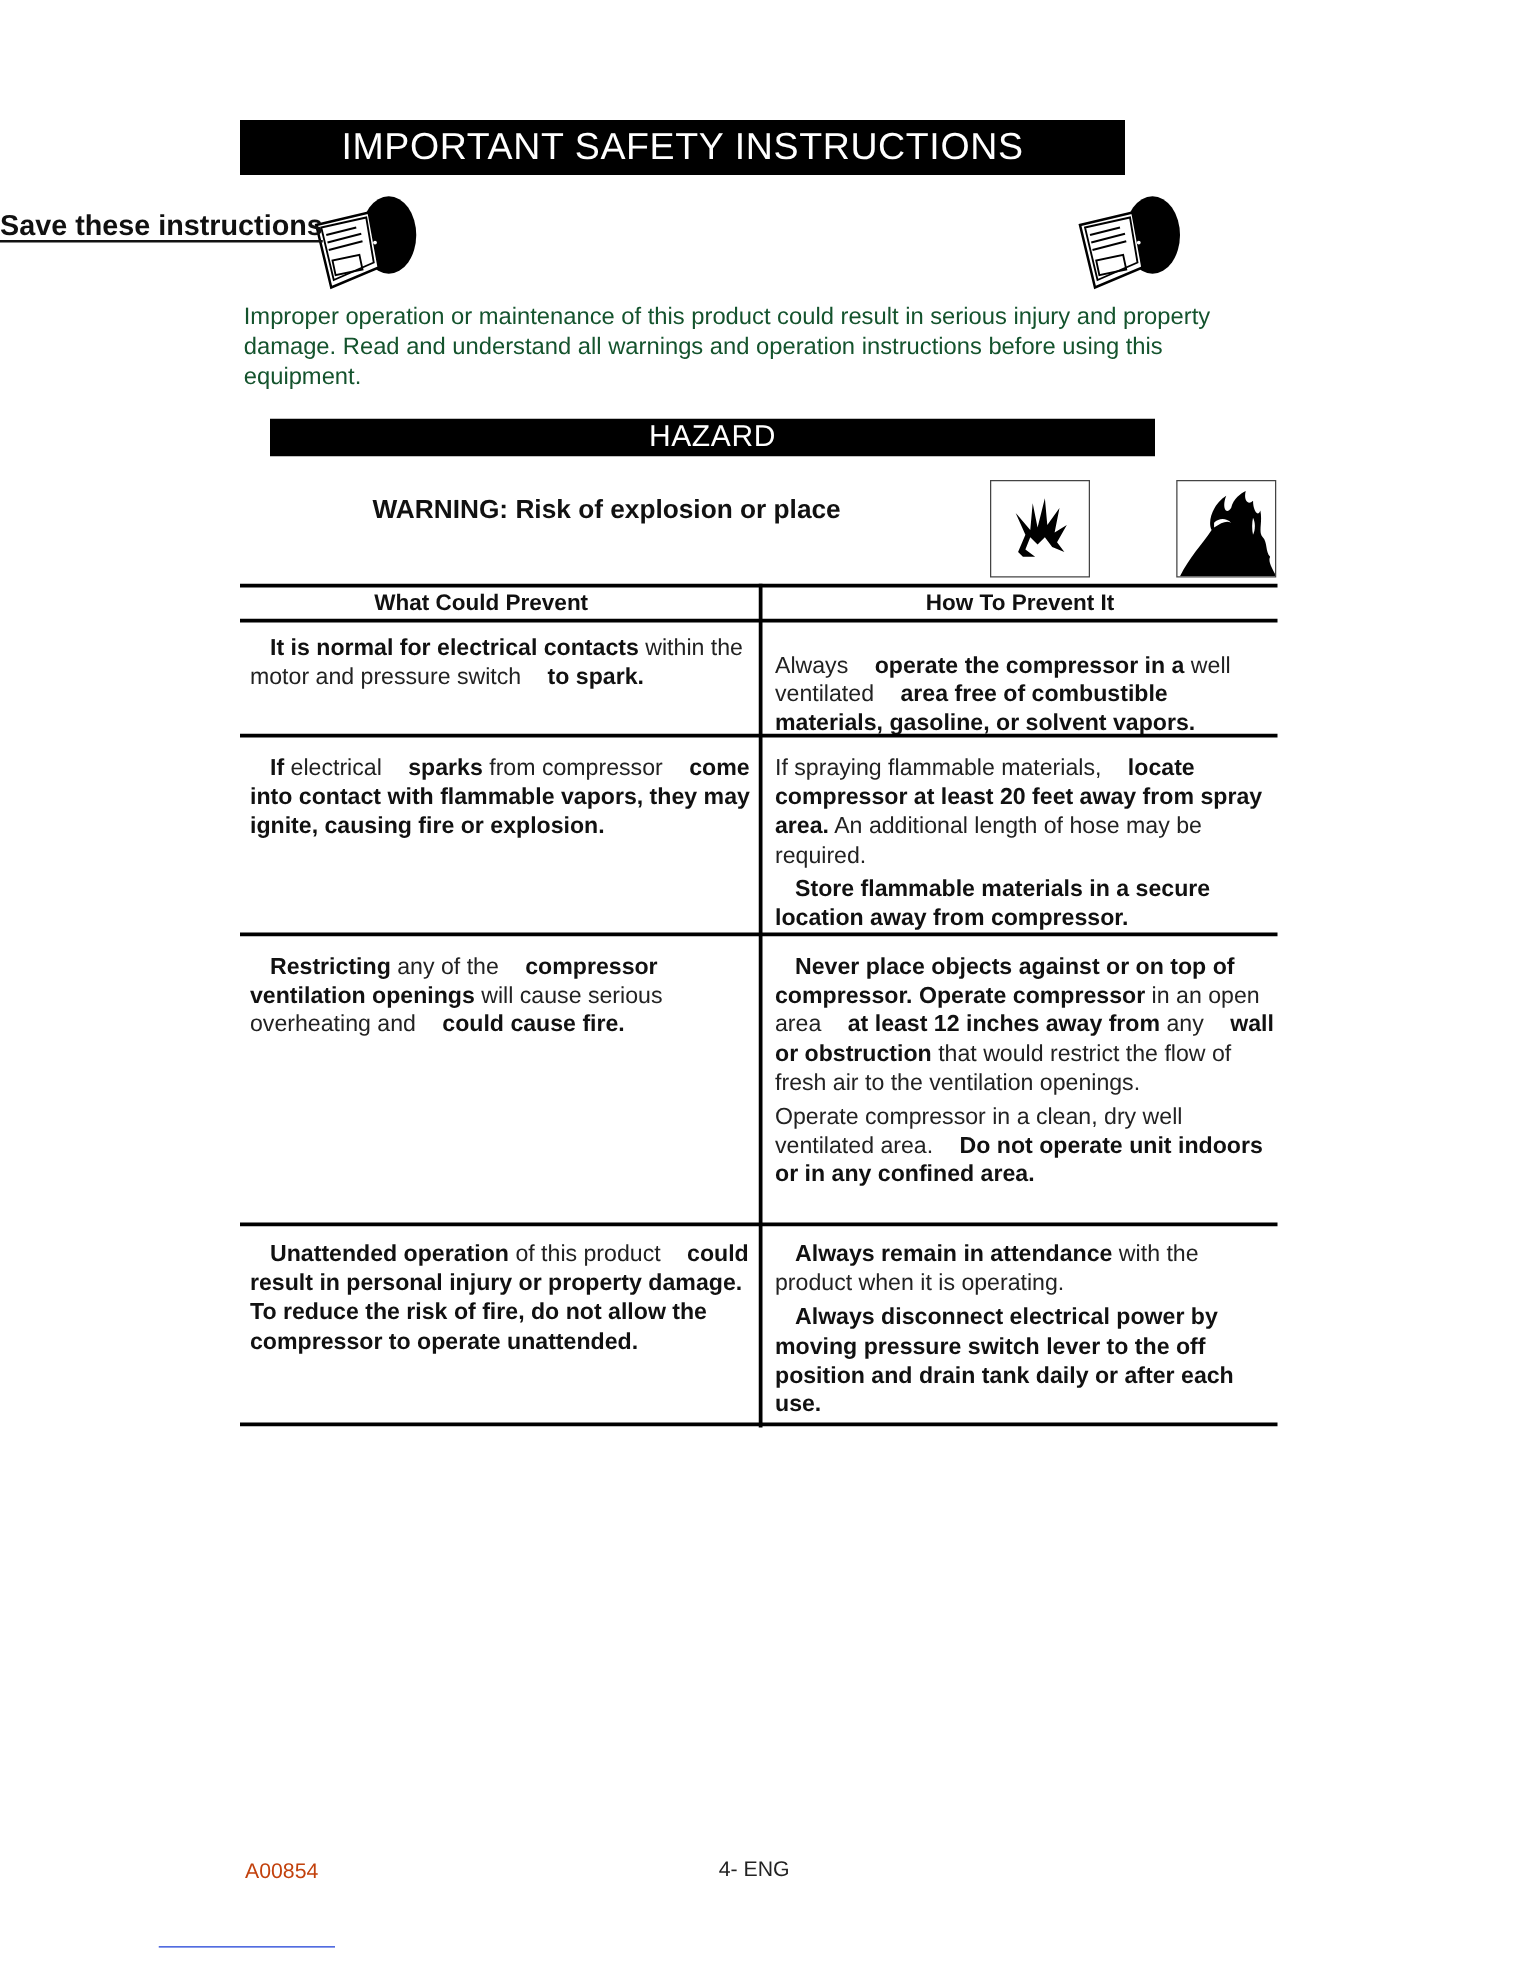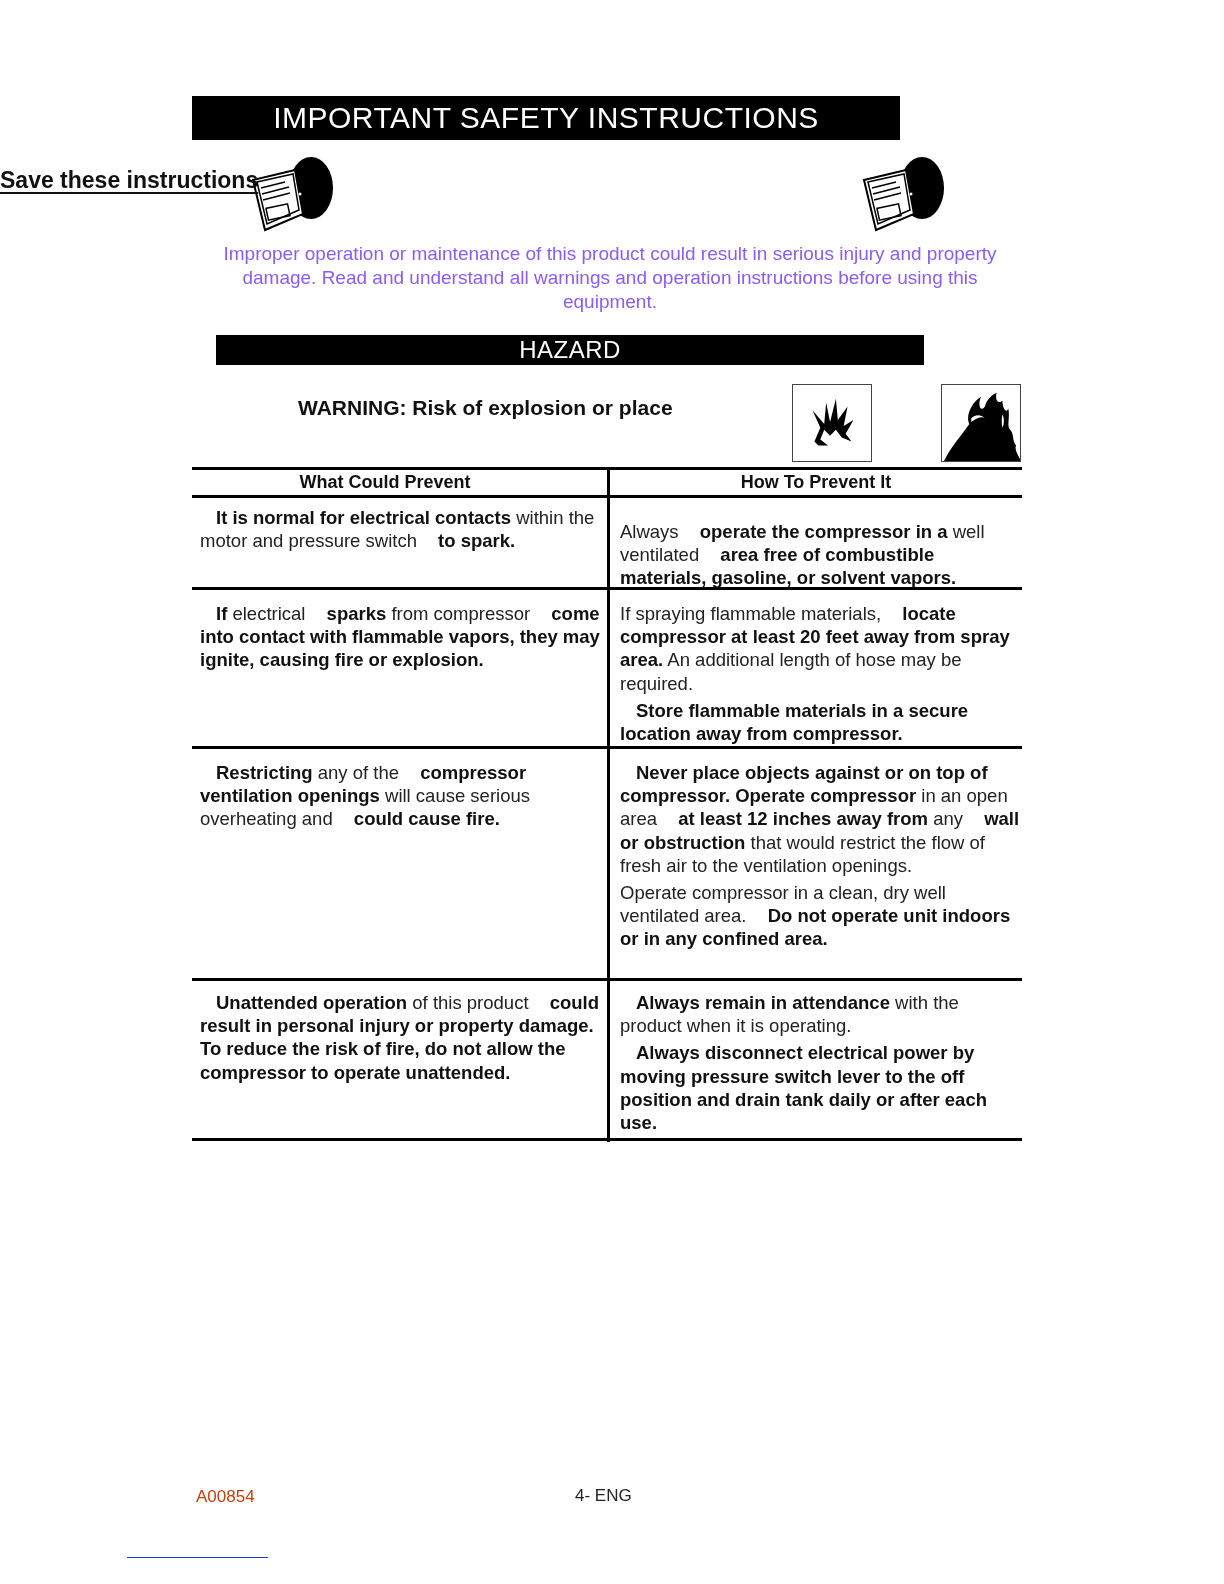--- a/index.html
+++ b/index.html
@@ -17,21 +17,21 @@
   .save-title {
     position: absolute; top: 154px; left: 0; width: 1224px; text-align: left;
     font-size: 23px; font-weight: bold; text-decoration: underline; text-underline-offset: 4px; margin-top: 13px;
   }
   .reader-icon { position: absolute; width: 100px; height: 80px; top: 152px; }
   .reader-left { left: 245px; }
   .reader-right { left: 856px; }
 
   .intro {
     position: absolute; top: 242px; left: 195px; width: 830px;
-    font-size: 19px; line-height: 24px; color: #8b5cf6; text-align: center;
+    font-size: 19px; line-height: 24px; color: #14532d;
   }
 
   .warning-title {
     position: absolute; top: 396px; left: 298px; font-size: 21px; font-weight: bold;
   }
   .hazard-icon { position: absolute; top: 384px; width: 80px; height: 78px; border: 1px solid #444; background: #fff; }
   .hazard-explosion { left: 792px; }
   .hazard-fire { left: 941px; }
   .hline { position: absolute; left: 192px; width: 830px; height: 3px; background: #000; }
   .vline { position: absolute; left: 607px; width: 3px; background: #000; top: 467px; height: 675px; }

